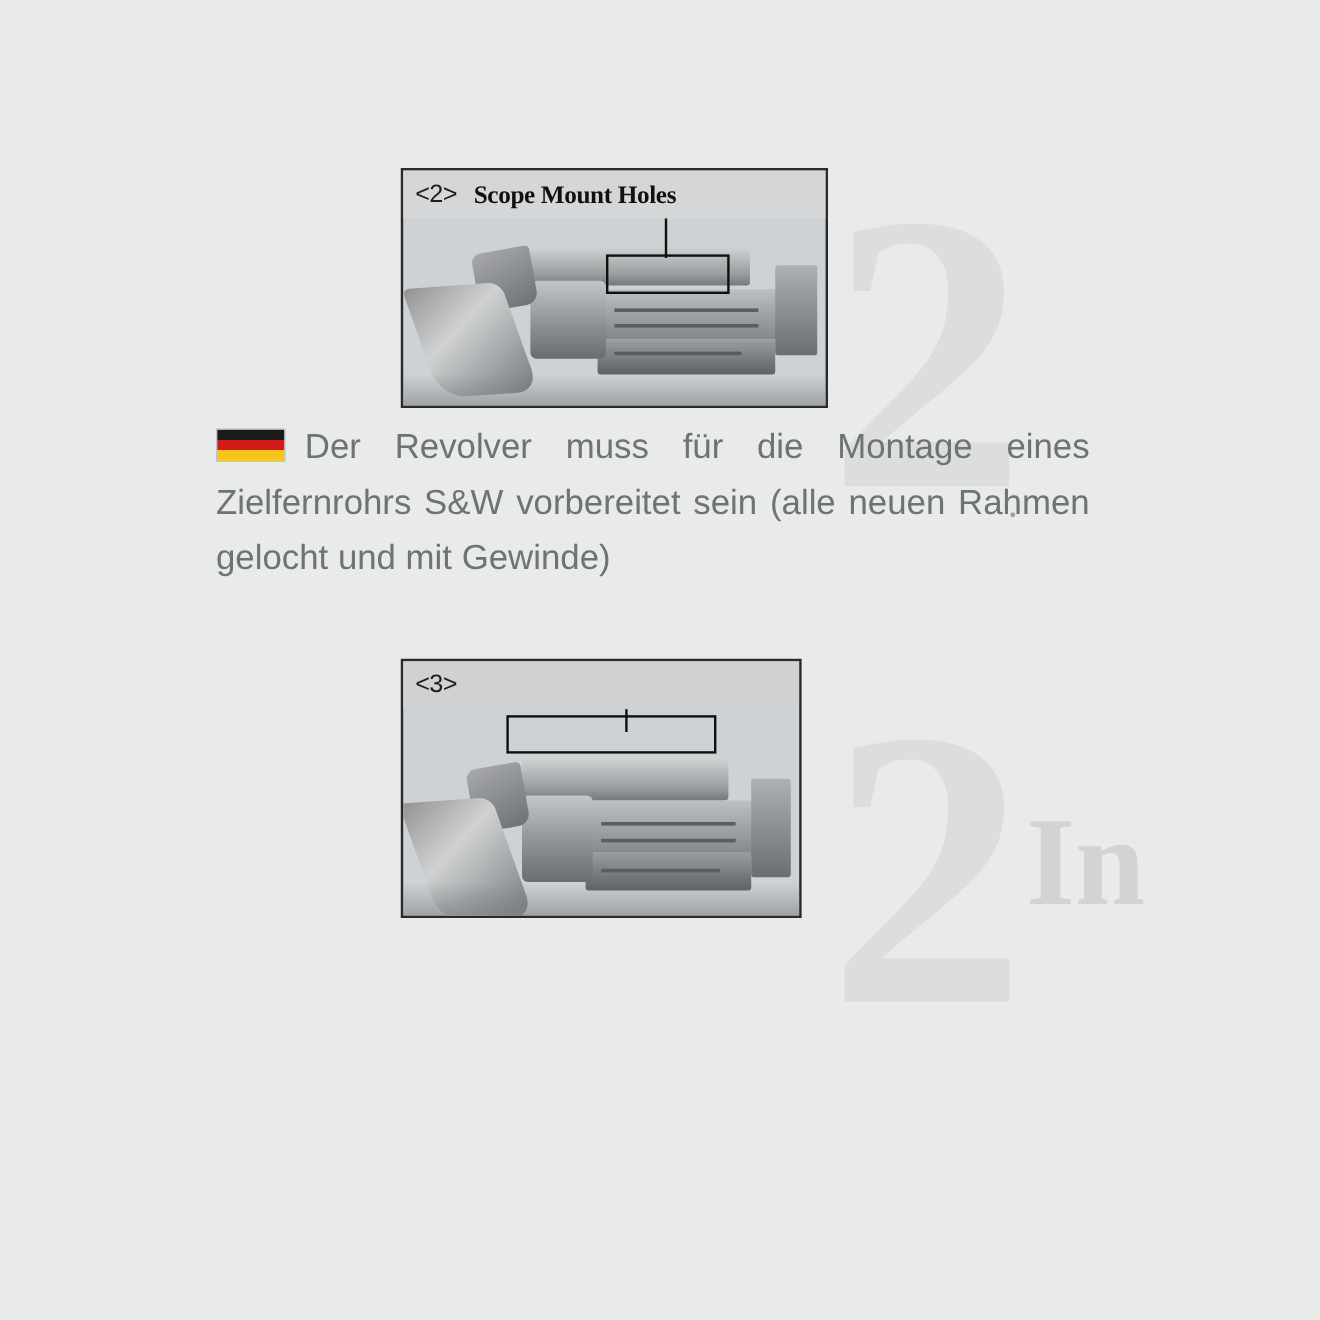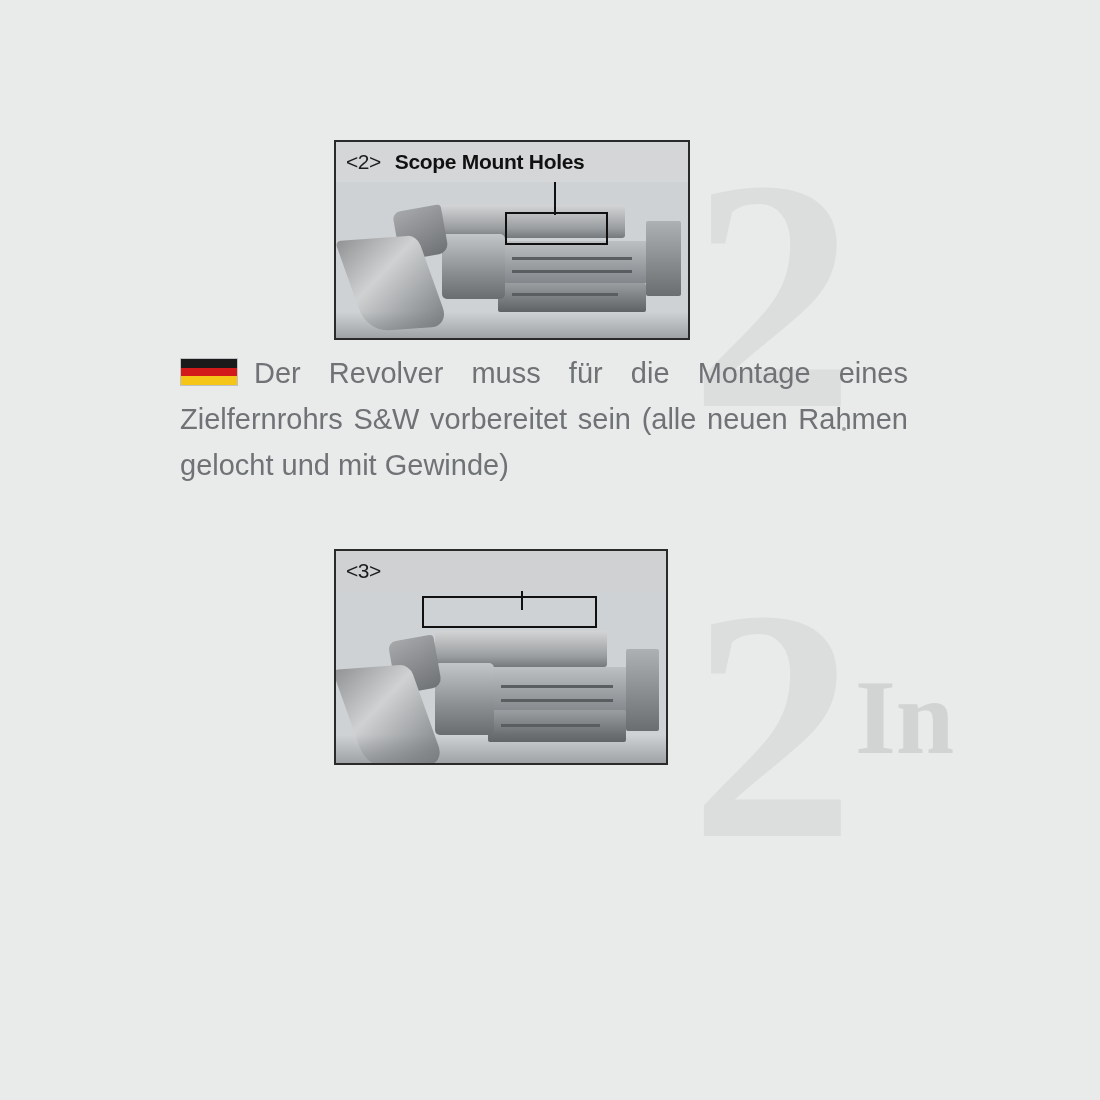--- a/index.html
+++ b/index.html
@@ -78,21 +78,21 @@
 
   .fig-num {
     font-family: "Liberation Sans", sans-serif;
     font-size: 21px;
     color: #1c1c1c;
     font-weight: 400;
     padding-left: 10px;
     letter-spacing: -0.5px;
   }
   .fig-label {
-    font-family: Liberation Sans, sans-serif;
+    font-family: Liberation Serif, serif;
     font-size: 21px;
     color: #111;
     font-weight: 600;
     padding-left: 14px;
     letter-spacing: -0.3px;
     white-space: nowrap;
   }
   .fig3 .fig-label { font-weight: 600; }
 
   

